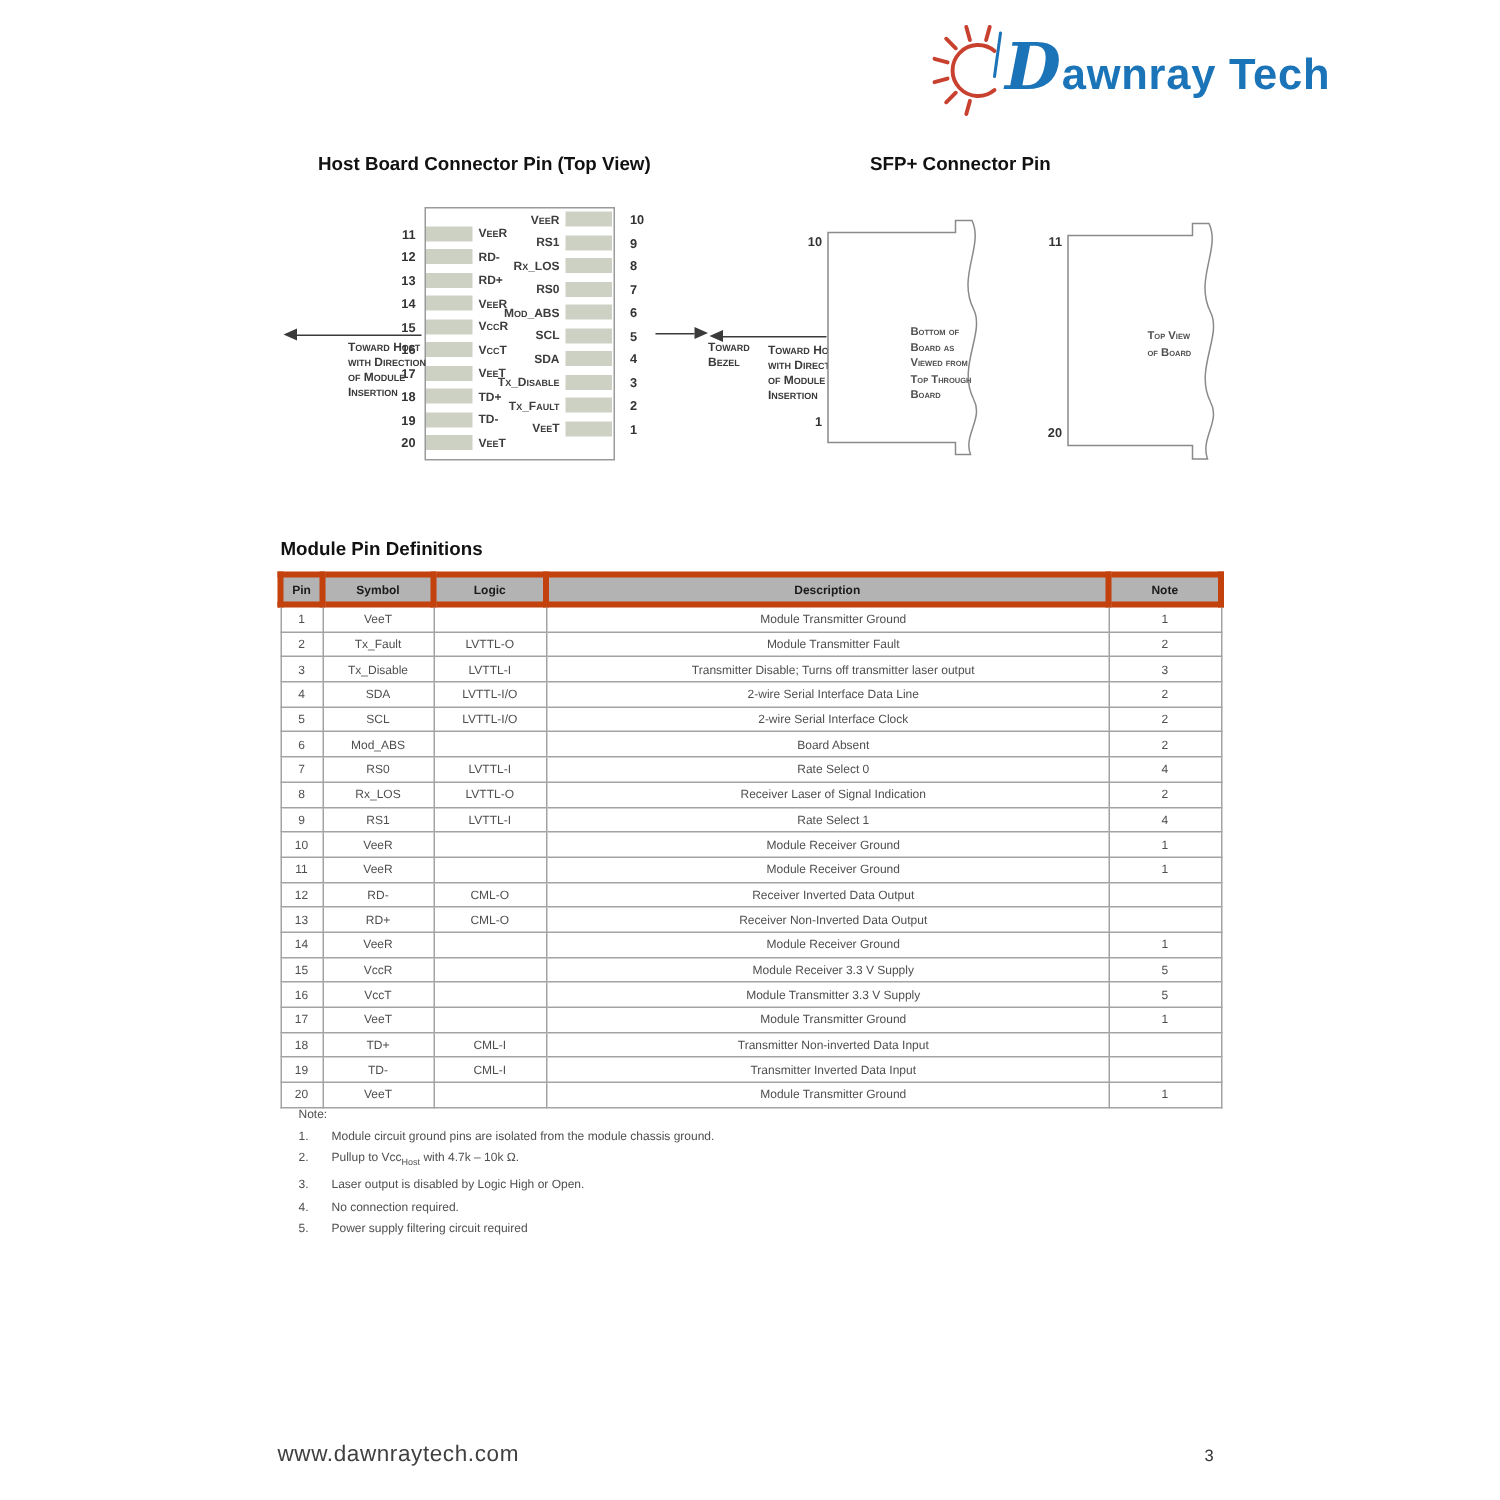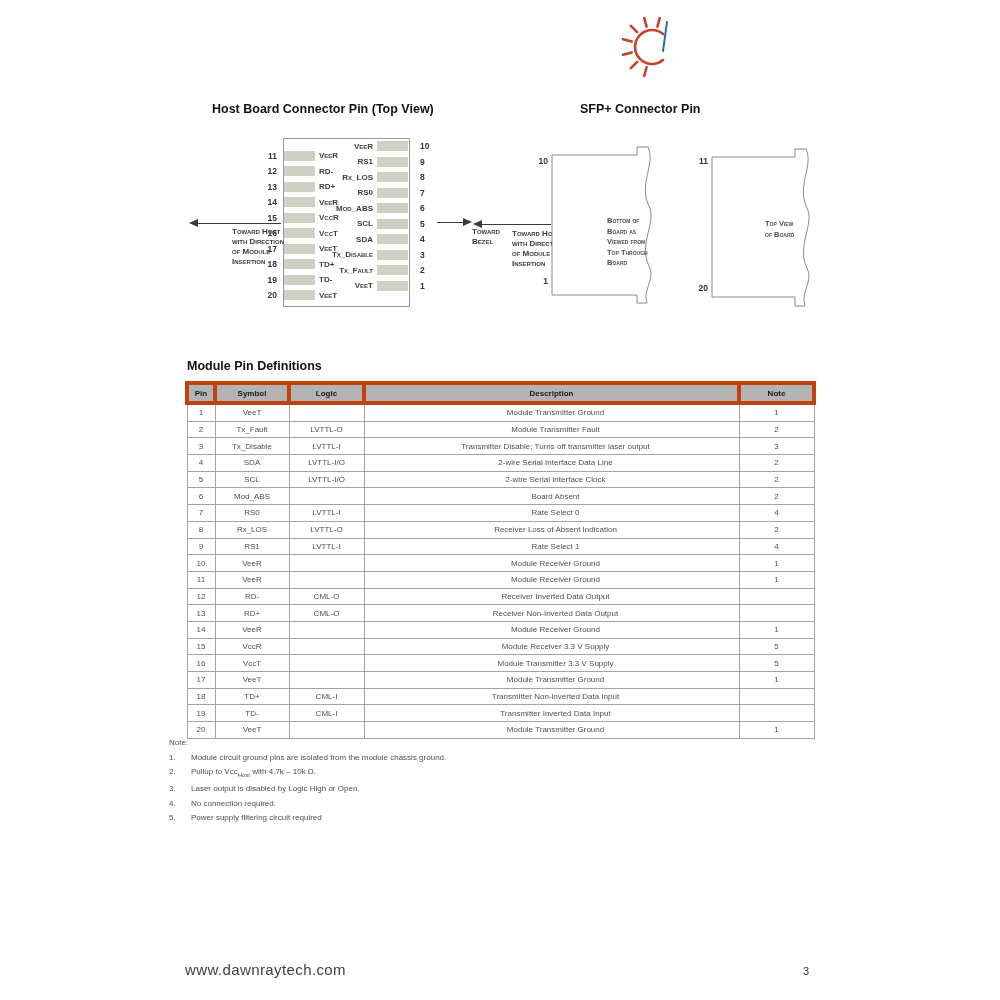--- a/index.html
+++ b/index.html
@@ -51,21 +51,21 @@
   
   .table-title{position:absolute;left:187px;top:359px;font-size:12.5px;font-weight:bold;color:#111;}
   table.pin-table{position:absolute;left:185px;top:381px;width:627px;border-collapse:collapse;
         table-layout:fixed;font-size:8px;color:#4f4f4f;}
   .pin-table th{background:var(--header-bg,#b3b3b3);border:4px solid #c2410c;font-weight:bold;
         color:#1a1a1a;height:16px;font-size:8px;padding:0;}
   .pin-table td{border:1px solid #a3a3a3;height:15.7px;text-align:center;padding:0;}
   .pin-table td.desc{text-align:center;padding-left:8px;}
 
   
-  .notes{position:absolute;left:169px;top:736px;font-size:8px;color:#4f4f4f;}
+  .notes{position:absolute;left:199px;top:736px;font-size:8px;color:#4f4f4f;}
   .note-label{line-height:14.5px;}
   .note-row{display:flex;line-height:14.5px;}
   .note-num{width:22px;flex:none;}
   .notes sub{font-size:6px;}
 
   
   .website{position:absolute;left:185px;top:961px;font-size:15px;color:#404040;letter-spacing:.4px;}
   .page-num{position:absolute;left:796px;top:965px;width:20px;text-align:center;
             font-size:11px;color:#333;}
 </style>
@@ -78,20 +78,21 @@
     <path class="sun-stroke" d="M 47 21 A 17 17 0 1 0 47 47"></path>
     <line class="sun-stroke" x1="41.4" y1="13.7" x2="43.8" y2="5.0"></line>
     <line class="sun-stroke" x1="30.6" y1="13.7" x2="28.2" y2="5.0"></line>
     <line class="sun-stroke" x1="21.2" y1="19.2" x2="14.8" y2="12.8"></line>
     <line class="sun-stroke" x1="15.7" y1="28.6" x2="7.0" y2="26.2"></line>
     <line class="sun-stroke" x1="15.7" y1="39.4" x2="7.0" y2="41.8"></line>
     <line class="sun-stroke" x1="21.2" y1="48.8" x2="14.8" y2="55.2"></line>
     <line class="sun-stroke" x1="30.6" y1="54.3" x2="28.2" y2="63.0"></line>
     <line class="needle-stroke" x1="51" y1="9" x2="47" y2="38"></line>
   </svg>
+  <div class="logo-text">Dawnray Tech</div>
 
   <div class="diag-title" id="host-title">Host Board Connector Pin (Top View)</div>
   <div class="diag-title" id="sfp-title">SFP+ Connector Pin</div>
 
   <div class="host-box"></div>
 
   <div>
       <div class="pin-num" style="left: 250px; top: 149.5px; width: 27px; text-align: right;">11</div>
       <div class="pad" style="left: 284px; top: 150.5px; width: 31px; height: 10px;"></div>
       <div class="pin-label" style="left: 319px; top: 151px;">VeeR</div>
@@ -278,21 +279,21 @@
           <td>7</td>
           <td>RS0</td>
           <td>LVTTL-I</td>
           <td class="desc">Rate Select 0</td>
           <td>4</td>
         </tr>
         <tr>
           <td>8</td>
           <td>Rx_LOS</td>
           <td>LVTTL-O</td>
-          <td class="desc">Receiver Loss of Absent Indication</td>
+          <td class="desc">Receiver Laser of Signal Indication</td>
           <td>2</td>
         </tr>
         <tr>
           <td>9</td>
           <td>RS1</td>
           <td>LVTTL-I</td>
           <td class="desc">Rate Select 1</td>
           <td>4</td>
         </tr>
         <tr>

